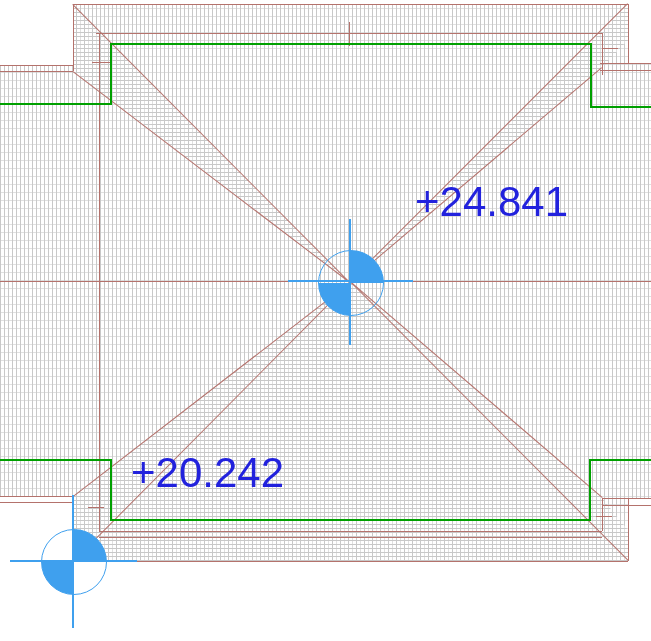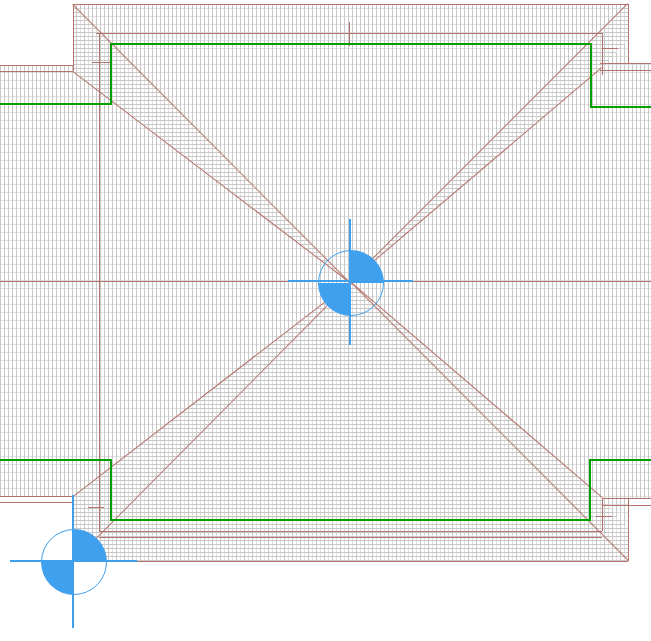--- a/index.html
+++ b/index.html
@@ -106,13 +106,15 @@
       <div class="ln ln-green" style="left: 589px; top: 459px; width: 2px; height: 62px;"></div>
       <div class="ln ln-blue" style="left: 288px; top: 280px; width: 125px; height: 2px;"></div>
       <div class="ln ln-blue" style="left: 10px; top: 560px; width: 127px; height: 2px;"></div>
       <div class="ln ln-blue" style="left: 349px; top: 219px; width: 2px; height: 126px;"></div>
       <div class="ln ln-blue" style="left: 72px; top: 495px; width: 2px; height: 133px;"></div>
     </div>
 
   <div class="marker-circle" style="left:318px;top:250px;width:64px;height:64px;"></div>
   <div class="marker-circle" style="left:41px;top:529px;width:64px;height:64px;"></div>
 
+  <div class="elev-label" style="left:415px;top:181px;">+24.841</div>
+  <div class="elev-label" style="left:131px;top:452px;">+20.242</div>
 </div>
 
 </body></html>

